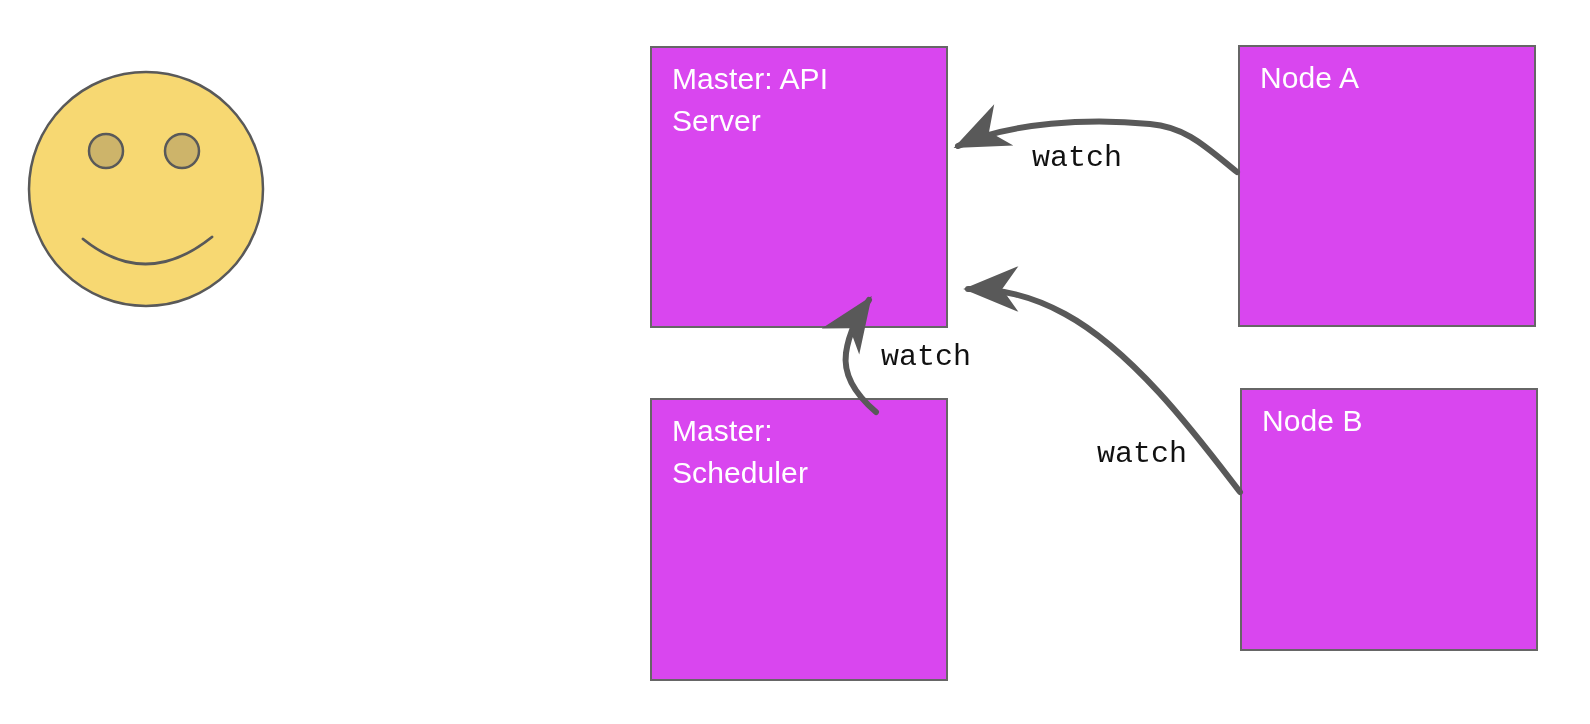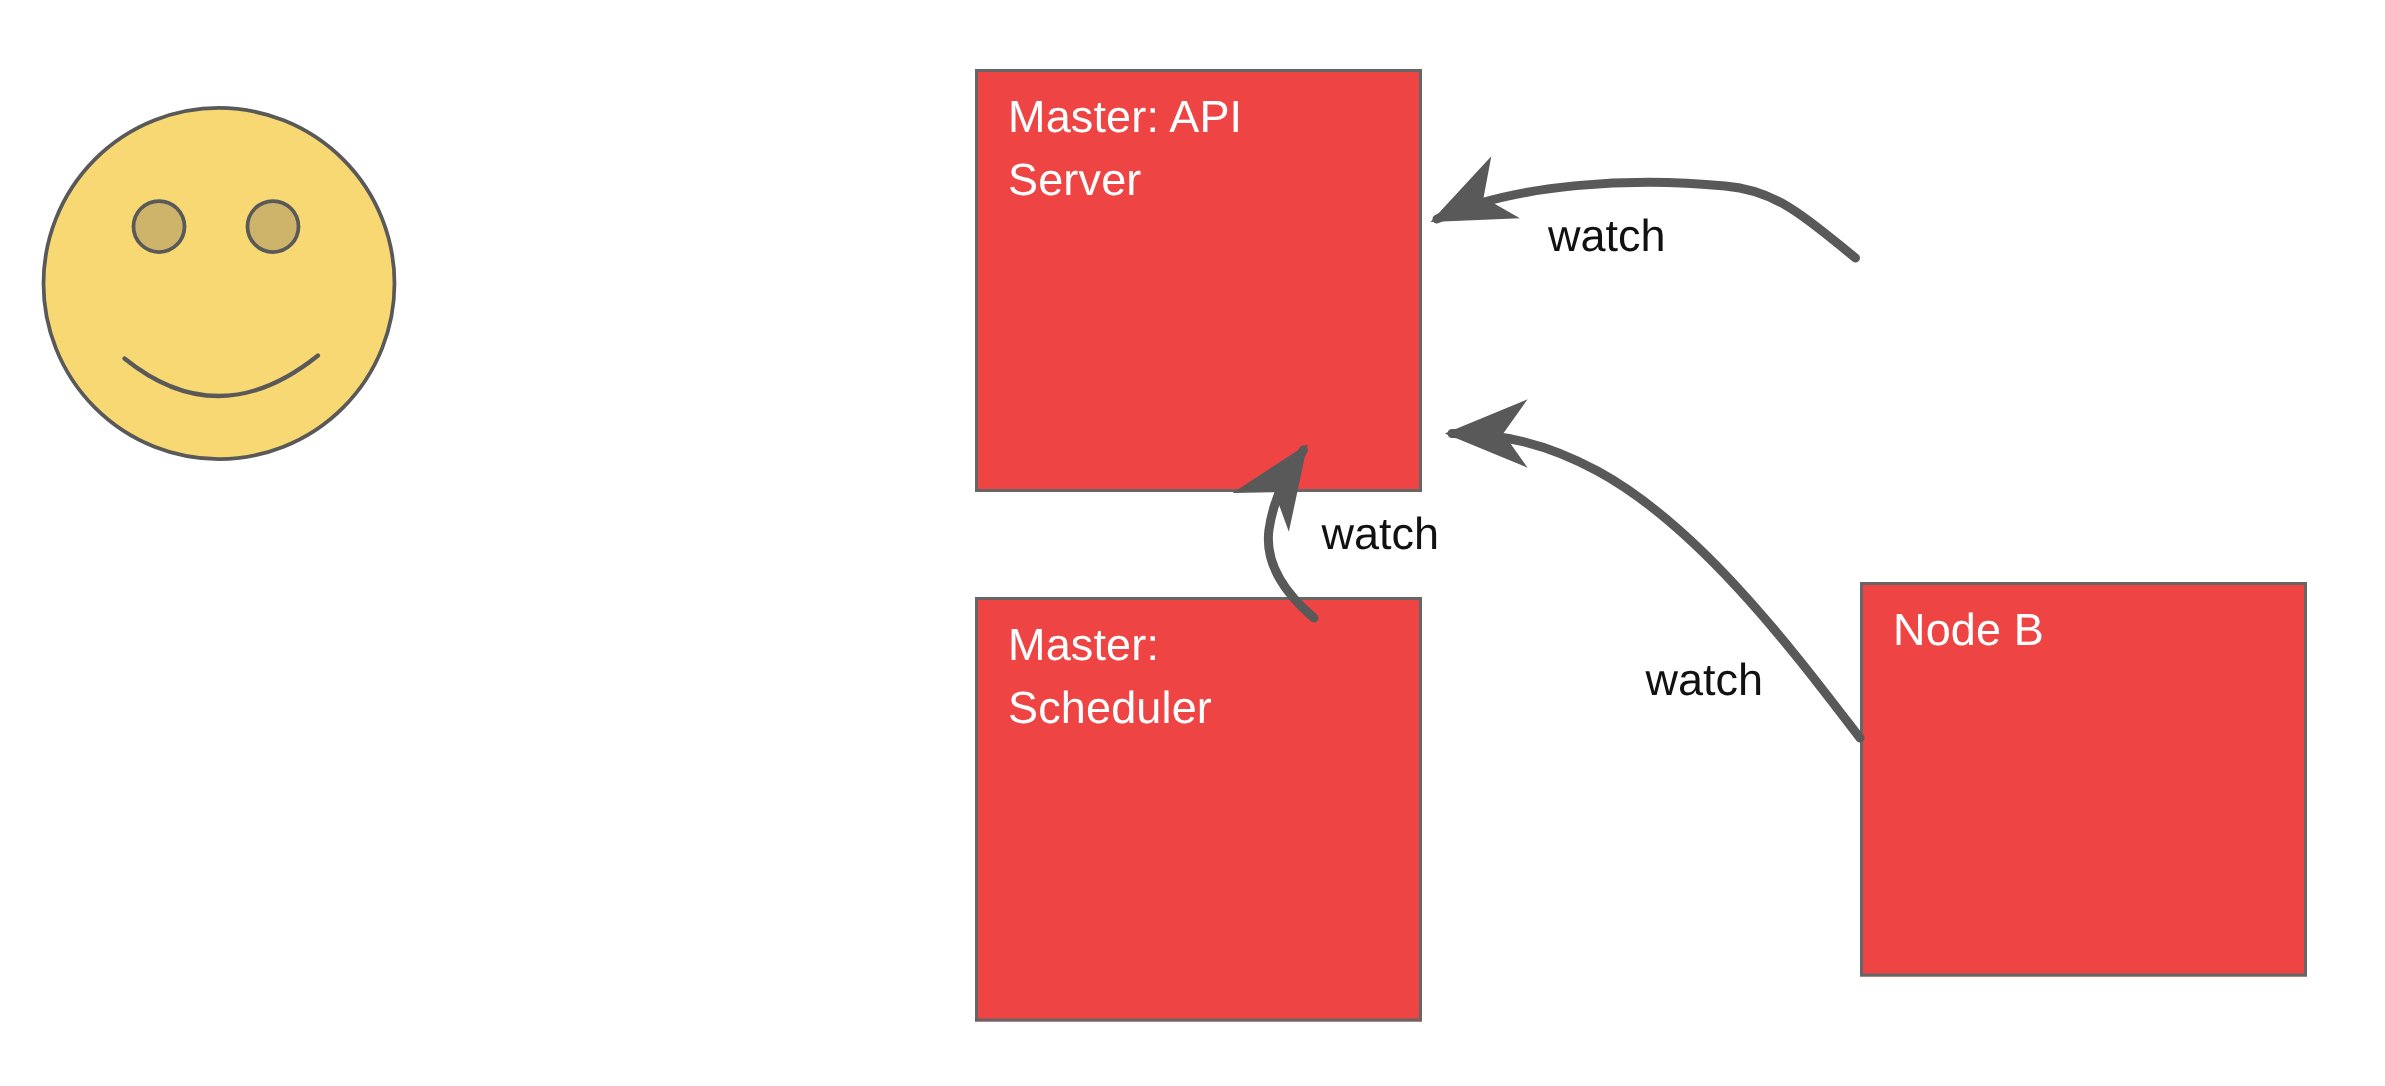--- a/index.html
+++ b/index.html
@@ -14,39 +14,39 @@
   #canvas {
     position: relative;
     width: 1590px;
     height: 724px;
     background: #ffffff;
     overflow: hidden;
   }
   .node-box {
     position: absolute;
     box-sizing: border-box;
-    background: #ef4444;
+    background: #d946ef;
     border: 2px solid #666666;
   }
   .node-label {
     position: absolute;
     left: 20px;
     top: 10px;
     right: 8px;
     color: #ffffff;
     font-family: "Liberation Sans", sans-serif;
     font-size: 30px;
     line-height: 42px;
     white-space: pre-line;
     letter-spacing: 0.1px;
   }
   .edge-label {
     position: absolute;
     color: #111111;
-    font-family: Liberation Sans, sans-serif;
+    font-family: Liberation Mono, monospace;
     font-size: 30px;
     line-height: 32px;
     white-space: nowrap;
   }
   svg.overlay {
     position: absolute;
     left: 0;
     top: 0;
     width: 1590px;
     height: 724px;
@@ -67,20 +67,23 @@
     <circle cx="84" cy="86" r="17" fill="#CDB46A" stroke="#595959" stroke-width="2.5"></circle>
     <circle cx="160" cy="86" r="17" fill="#CDB46A" stroke="#595959" stroke-width="2.5"></circle>
     <path d="M 61 174 Q 124 225 190 172" fill="none" stroke="#595959" stroke-width="2.8" stroke-linecap="round"></path>
   </svg>
 
   <div class="node-box" style="left:650px; top:46px; width:298px; height:282px;">
     <div class="node-label">Master: API
 Server</div>
   </div>
 
+  <div class="node-box" style="left:1238px; top:45px; width:298px; height:282px;">
+    <div class="node-label">Node A</div>
+  </div>
 
   <div class="node-box" style="left:650px; top:398px; width:298px; height:283px;padding-left:40px;">
     <div class="node-label">Master:
 Scheduler</div>
   </div>
 
   <div class="node-box" style="left:1240px; top:388px; width:298px; height:263px;">
     <div class="node-label">Node B</div>
   </div>
 

